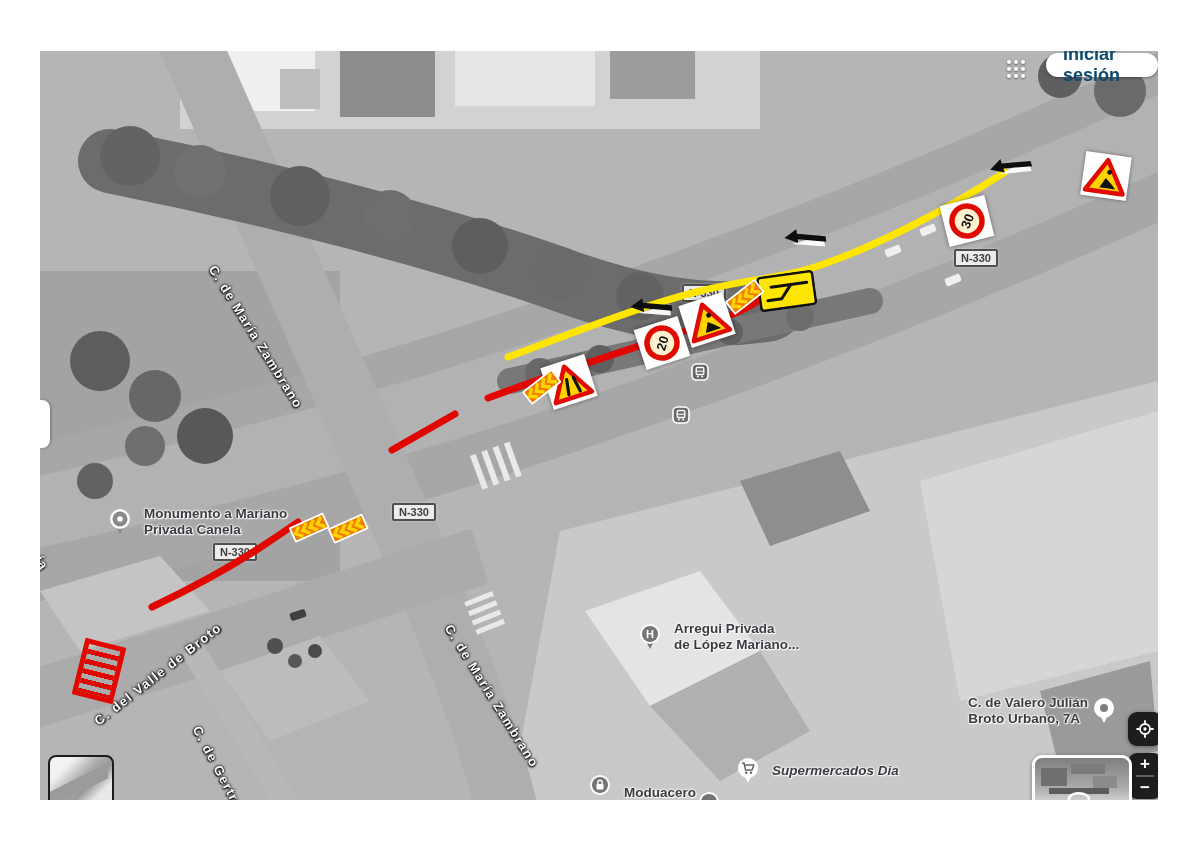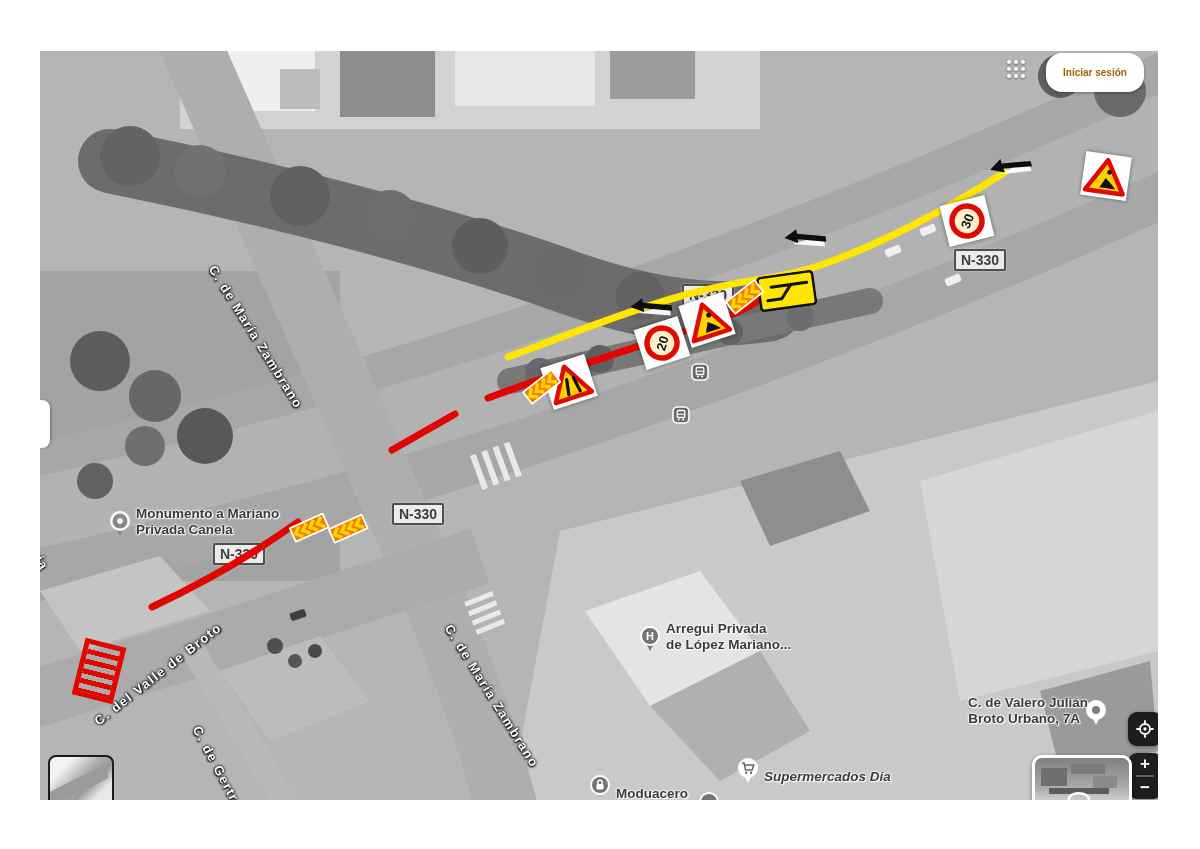--- a/index.html
+++ b/index.html
@@ -3,33 +3,33 @@
 <meta charset="utf-8">
 <style>
   html,body{margin:0;padding:0;background:#fff;}
   .page{position:relative;width:1200px;height:849px;background:#fff;overflow:hidden;
         font-family:"Liberation Sans",sans-serif;}
   .map{position:absolute;left:40px;top:51px;width:1118px;height:749px;background:#b5b5b5;overflow:hidden;}
   .sat{position:absolute;left:0;top:0;}
 
   
   .apps-grid{position:absolute;left:962px;top:4px;width:28px;height:28px;display:flex;align-items:center;justify-content:center;cursor:pointer;}
-  .signin{position:absolute;left:1006px;top:2px;height:39px;padding:0 17px;background:#fff;border-radius:16px;
-          display:flex;align-items:center;font-size:10px;font-weight:bold;color:#a16207;
+  .signin{position:absolute;left:1006px;top:2px;height:24px;padding:0 17px;background:#fff;border-radius:16px;
+          display:flex;align-items:center;font-size:18px;font-weight:bold;color:#0c4a6e;
           box-shadow:0 1px 3px rgba(0,0,0,.35);cursor:pointer;}
 
   
   .street{position:absolute;color:#fff;font-size:13px;font-weight:bold;letter-spacing:1.5px;white-space:nowrap;
           text-shadow:0 0 3px rgba(0,0,0,.95),0 0 2px #000,1px 1px 2px #000;}
-  .poi{position:absolute;display:flex;align-items:flex-end;gap:4px;cursor:pointer;}
+  .poi{position:absolute;display:flex;align-items:center;gap:12px;cursor:pointer;}
   .poi-text{font-size:13.5px;font-weight:bold;color:#383c40;line-height:16px;white-space:nowrap;
             text-shadow:0 0 2px #fff,0 0 2px #fff,0 0 3px #fff,1px 1px 1px #fff;}
   .poi-text.right{text-align:right;}
   .badge{position:absolute;background:#ececec;border:2px solid #4e4e4e;border-radius:2px;color:#3d3d3d;
-         font-size:14px;font-weight:bold;padding:1px 5px;box-shadow:0 0 2px rgba(255,255,255,.6);white-space:nowrap;}
+         font-size:11px;font-weight:bold;padding:1px 5px;box-shadow:0 0 2px rgba(255,255,255,.6);white-space:nowrap;}
 
   
   .ov{position:absolute;left:0;top:0;pointer-events:none;}
   .sign{position:absolute;}
   .tile{background:#fff;box-shadow:0 0 4px rgba(0,0,0,.45);display:flex;align-items:center;justify-content:center;}
   .crosswalk-red{position:absolute;left:38px;top:591px;width:32px;height:48px;border:5px solid #e10600;
       transform:rotate(14deg);
       background:repeating-linear-gradient(180deg,rgba(0,0,0,0) 0 5px,#e10600 5px 10px);}
 
   

